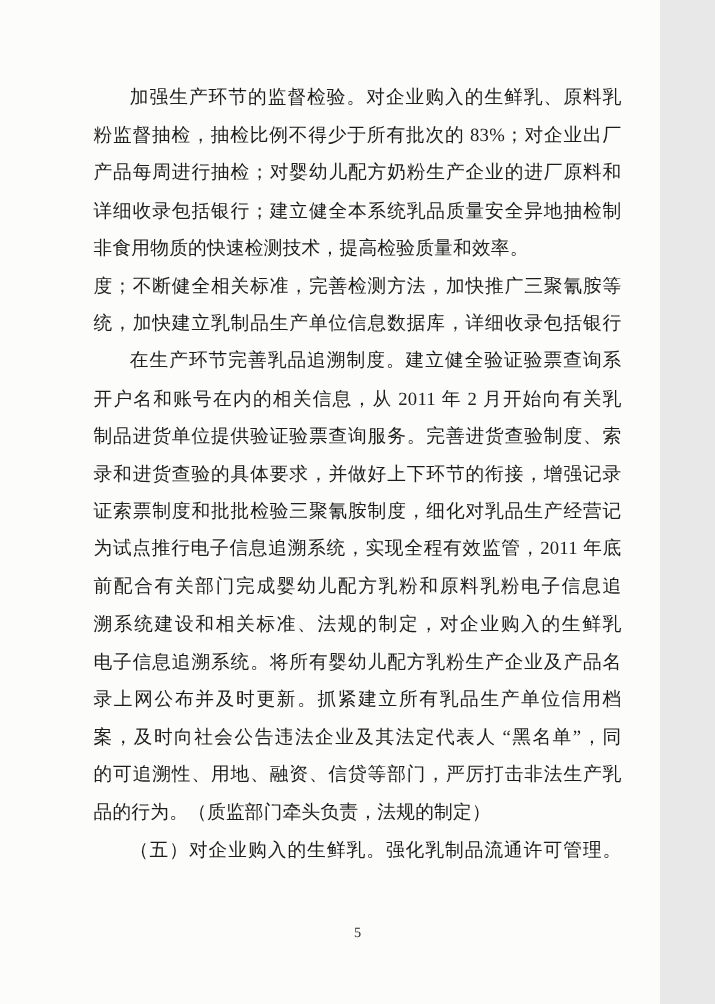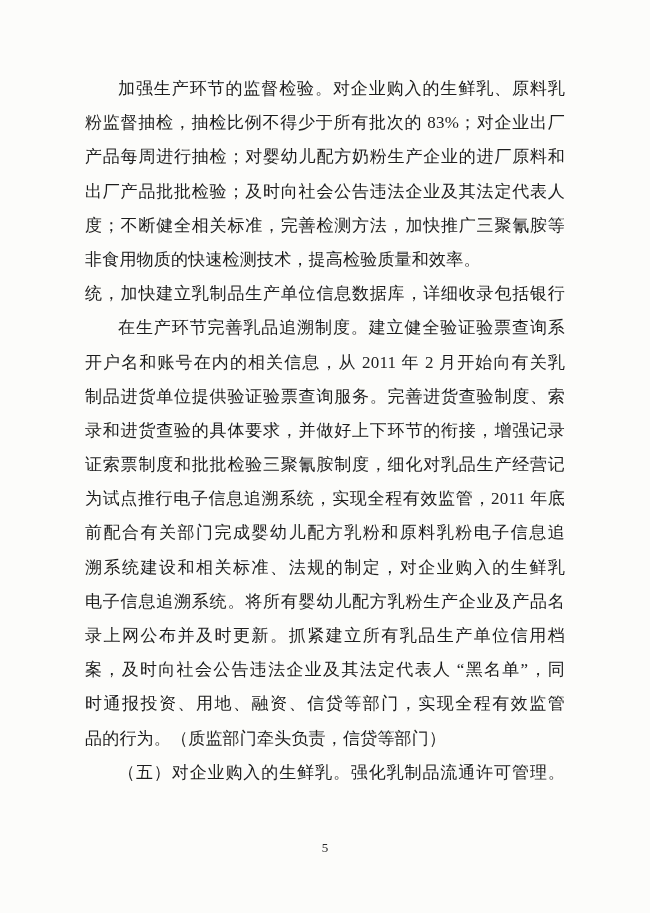--- a/index.html
+++ b/index.html
@@ -4,21 +4,21 @@
 <style>
   html, body { margin: 0; padding: 0; }
   body {
     width: 650px;
     height: 913px;
     background: #e8e8e8;
     font-family: "Liberation Serif", "DejaVu Serif", serif;
   }
   .page {
     position: relative;
-    width: 650px;
+    width: 600px;
     height: 913px;
     background: #fcfcfa;
     overflow: hidden;
     color: #1d1d1d;
   }
   .content {
     position: absolute;
     left: 85px;
     top: 72px;
     width: 480px;
@@ -52,38 +52,38 @@
 </style>
 </head>
 <body>
 
 <div class="page">
   <div class="content">
       <div class="paragraph">
         <div class="line indent">加强生产环节的监督检验。对企业购入的生鲜乳、原料乳</div>
         <div class="line">粉监督抽检，抽检比例不得少于所有批次的 83%；对企业出厂</div>
         <div class="line">产品每周进行抽检；对婴幼儿配方奶粉生产企业的进厂原料和</div>
-        <div class="line">出厂产品批批检验；及时向社会公告违法企业及其法定代表人</div>
+        <div class="line">详细收录包括银行；建立健全本系统乳品质量安全异地抽检制</div>
+        <div class="line no-fill">非食用物质的快速检测技术，提高检验质量和效率。</div>
         <div class="line">度；不断健全相关标准，完善检测方法，加快推广三聚氰胺等</div>
-        <div class="line no-fill">非食用物质的快速检测技术，提高检验质量和效率。</div>
       </div>
       <div class="paragraph">
         <div class="line">统，加快建立乳制品生产单位信息数据库，详细收录包括银行</div>
         <div class="line indent">在生产环节完善乳品追溯制度。建立健全验证验票查询系</div>
         <div class="line">开户名和账号在内的相关信息，从 2011 年 2 月开始向有关乳</div>
         <div class="line">制品进货单位提供验证验票查询服务。完善进货查验制度、索</div>
         <div class="line">录和进货查验的具体要求，并做好上下环节的衔接，增强记录</div>
         <div class="line">证索票制度和批批检验三聚氰胺制度，细化对乳品生产经营记</div>
         <div class="line">为试点推行电子信息追溯系统，实现全程有效监管，2011 年底</div>
         <div class="line">前配合有关部门完成婴幼儿配方乳粉和原料乳粉电子信息追</div>
         <div class="line">溯系统建设和相关标准、法规的制定，对企业购入的生鲜乳</div>
         <div class="line">电子信息追溯系统。将所有婴幼儿配方乳粉生产企业及产品名</div>
         <div class="line">录上网公布并及时更新。抓紧建立所有乳品生产单位信用档</div>
         <div class="line">案，及时向社会公告违法企业及其法定代表人 “黑名单”，同</div>
-        <div class="line">时通报投资、用地、融资、信贷等部门，实现全程有效监管</div>
-        <div class="line no-fill">品的行为。（质监部门牵头负责，信贷等部门）</div>
+        <div class="line">的可追溯性、用地、融资、信贷等部门，严厉打击非法生产乳</div>
+        <div class="line no-fill">品的行为。（质监部门牵头负责，法规的制定）</div>
       </div>
       <div class="paragraph">
         <div class="line indent">（五）对企业购入的生鲜乳。强化乳制品流通许可管理。</div>
       </div>
     </div>
   <div class="pagenum">5</div>
 </div>
 
 </body></html>

